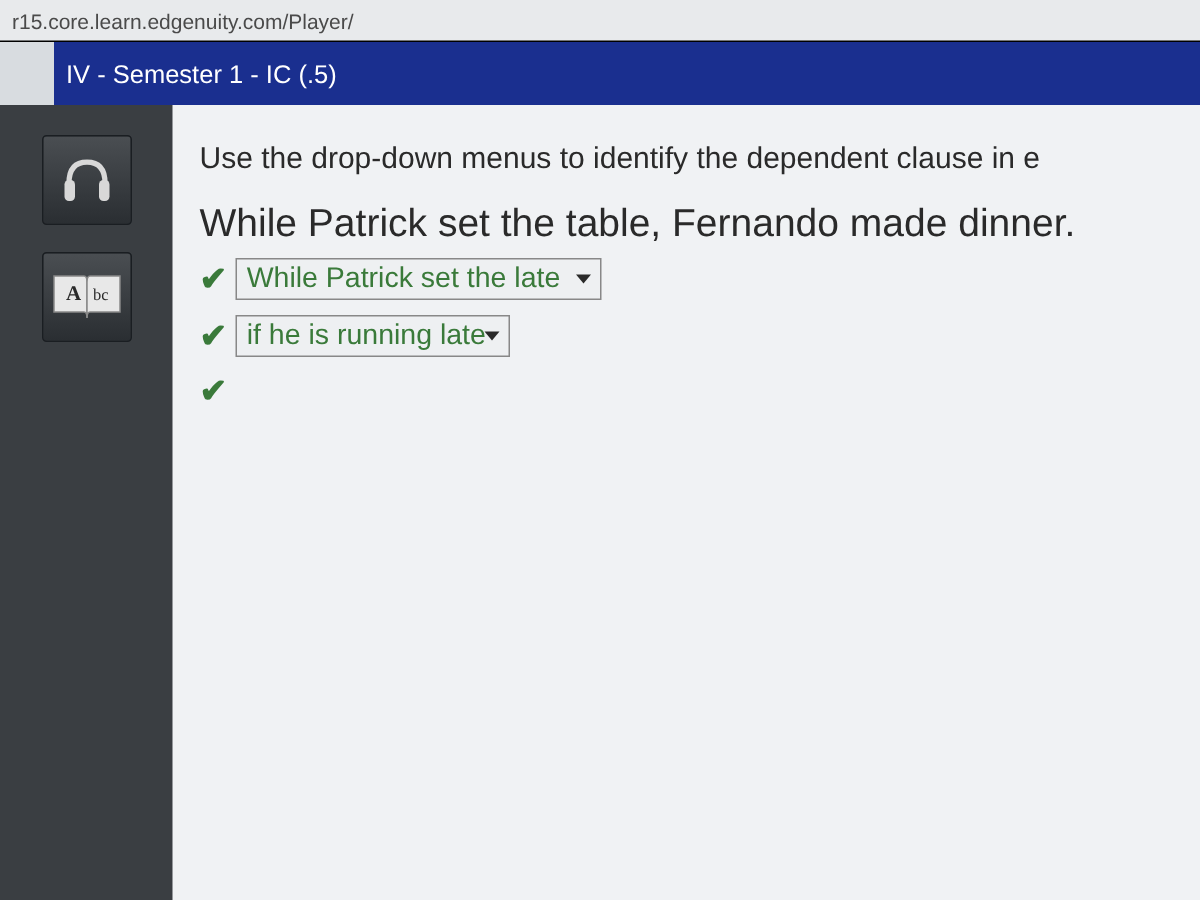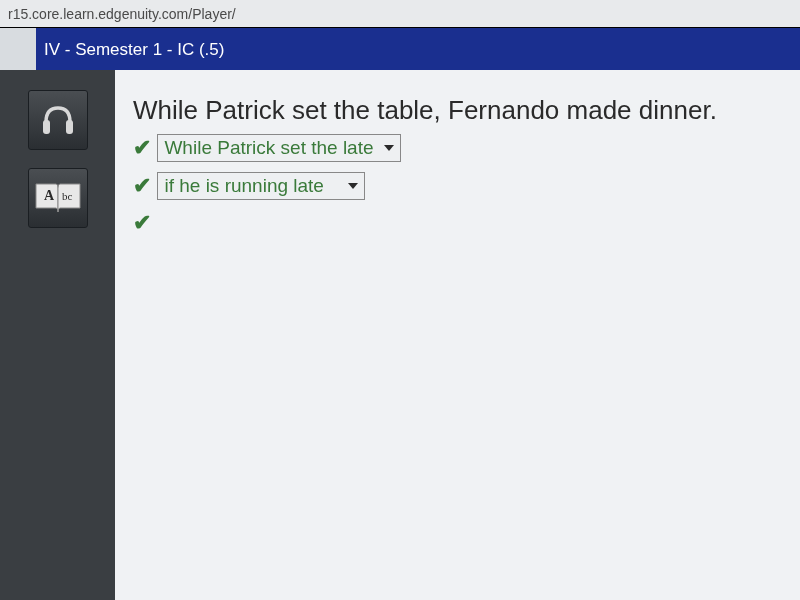--- a/index.html
+++ b/index.html
@@ -137,35 +137,36 @@
       <svg class="book-svg" viewBox="0 0 48 36">
         <path d="M 2 4 L 22 4 Q 24 4 24 8 L 24 32 Q 24 28 22 28 L 2 28 Z" fill="#e8e8e8" stroke="#888" stroke-width="1"></path>
         <path d="M 46 4 L 26 4 Q 24 4 24 8 L 24 32 Q 24 28 26 28 L 46 28 Z" fill="#e8e8e8" stroke="#888" stroke-width="1"></path>
         <text x="10" y="20" font-size="14" fill="#2a2a2a" font-family="serif" font-weight="bold">A</text>
         <text x="28" y="20" font-size="11" fill="#2a2a2a" font-family="serif">bc</text>
       </svg>
     </div>
   </div>
 
   <div class="content">
+    <div class="instruction">Use the drop-down menus to identify the dependent clause in e</div>
 
     <div class="question-block">
       <div class="sentence">While Patrick set the table, Fernando made dinner.</div>
       <div class="dropdown-row">
         <span class="check-icon">✔</span>
         <div class="dropdown">
           <span>While Patrick set the late</span>
         </div>
       </div>
     </div>
 
     <div class="question-block">
       <div class="dropdown-row">
         <span class="check-icon">✔</span>
-        <div class="dropdown" style="padding-right:40px;">
+        <div class="dropdown" style="padding-right:15px;">
           <span>if he is running late</span>
         </div>
       </div>
     </div>
 
     <div class="question-block">
       <div class="dropdown-row">
         <span class="check-icon">✔</span>
       </div>
     </div>

